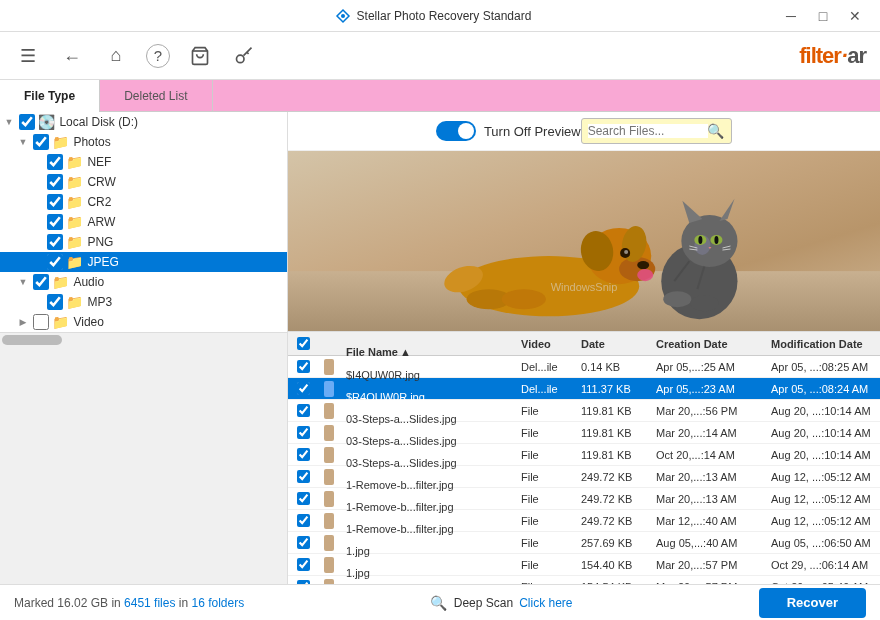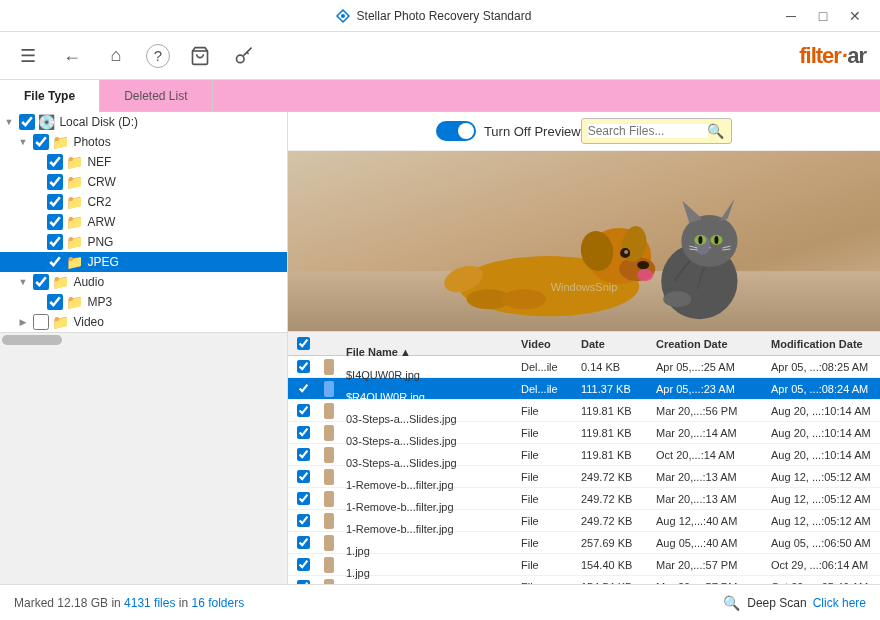--- a/index.html
+++ b/index.html
@@ -514,21 +514,21 @@
           <div class="file-row">
     <div class="col col-check">
       <input type="checkbox" checked="" style="">
     </div>
     <div class="col col-thumb">
       <div class="thumb-img" style="background:#c8a882;"></div>
     </div>
     <div class="col col-name">1-Remove-b...filter.jpg</div>
     <div class="col col-type">File</div>
     <div class="col col-size">249.72 KB</div>
-    <div class="col col-created">Aug 12,...:40 AM</div>
+    <div class="col col-created">Mar 12,...:40 AM</div>
     <div class="col col-modified">Aug 12, ...:05:12 AM</div>
   </div>
           <div class="file-row">
     <div class="col col-check">
       <input type="checkbox" checked="" style="">
     </div>
     <div class="col col-thumb">
       <div class="thumb-img" style="background:#c8a882;"></div>
     </div>
     <div class="col col-name">1.jpg</div>
@@ -563,23 +563,24 @@
     <div class="col col-created">Mar 20,...:57 PM</div>
     <div class="col col-modified">Oct 29, ...:05:49 AM</div>
   </div>
         </div>
     </div>
   </div>
 </div>
 
 <div class="status-bar">
   <div class="status-text">
-    <span>Marked 12.18 GB in</span>
-    <span style="color:#0078d7; cursor:pointer;">4131 files</span>
+    <span>Marked 16.02 GB in</span>
+    <span style="color:#0078d7; cursor:pointer;">6451 files</span>
     <span>in</span>
     <span style="color:#0078d7; cursor:pointer;">16 folders</span>
   </div>
   <div style="display:flex; align-items:center; gap:6px;">
     <span style="font-size:14px;">🔍</span>
     <span style="font-size:12px; color:#333;">Deep Scan</span>
     <a class="status-link" href="#">Click here</a>
   </div>
+  <button class="recover-btn">Recover</button>
 </div>
 
 </body></html>

